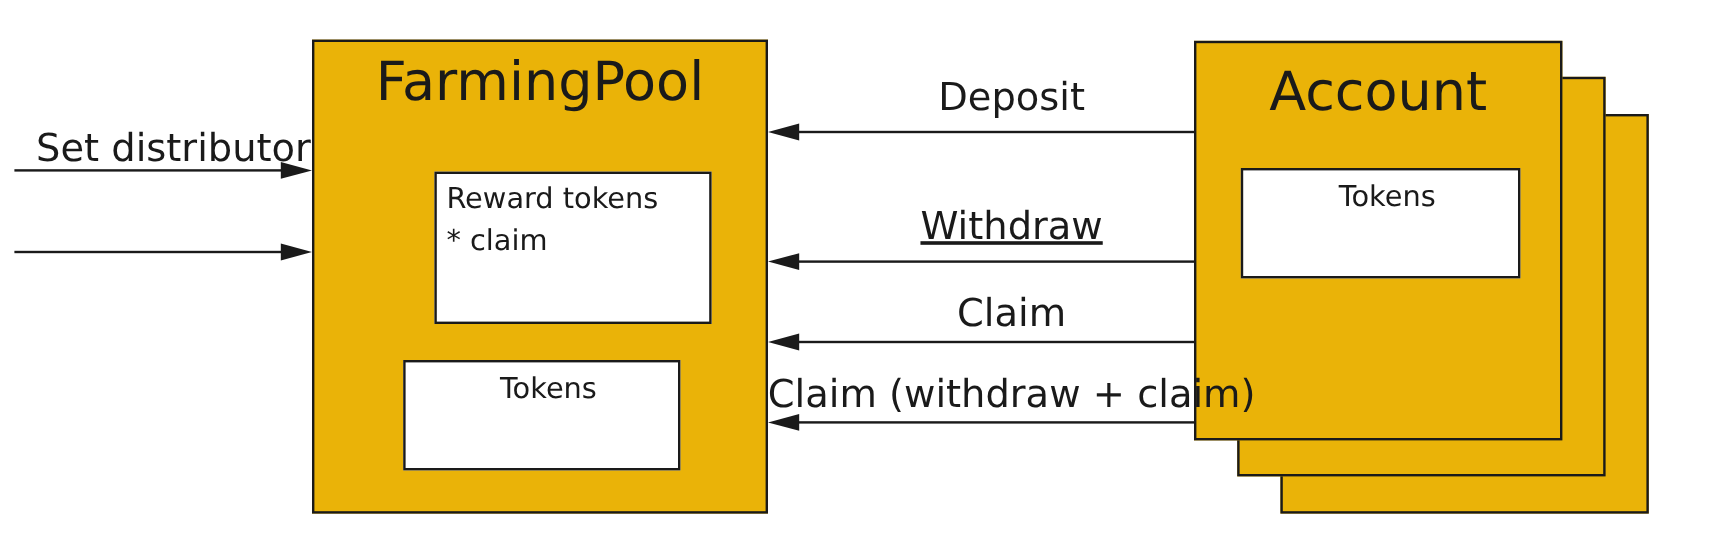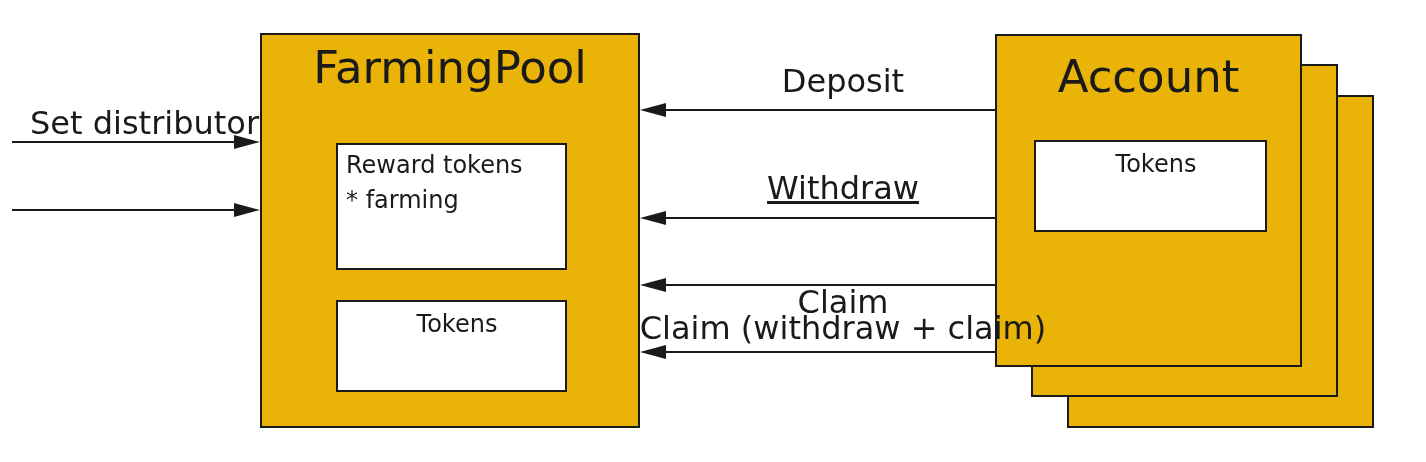--- a/index.html
+++ b/index.html
@@ -39,20 +39,21 @@
     font-size: 24px;
   }
   .inner-box .line {
     display: block;
     line-height: 35px;
     white-space: nowrap;
   }
   .inner-box.left-text {
     padding: 3px 8px;
     text-align: left;
+    margin-left: 26px;
   }
   .inner-box.center-text {
     padding-top: 5px;
     text-align: center;
     padding-left: 11px;
   }
   .hline {
     position: absolute;
     height: 2px;
     background: #1a1a1a;
@@ -97,21 +98,21 @@
   <div>
     <div class="hline" style="left:12px; top:209px; width:224px;"></div>
     <div class="head-right" style="left:234px; top:203px;"></div>
   </div>
 
   <div class="box" style="left:260px; top:33px; width:380px; height:395px;">
     <div class="entity-title" style="top:6px;">FarmingPool</div>
 
     <div class="inner-box left-text" style="left:74px; top:108px; width:231px; height:127px;">
       <span class="line">Reward tokens</span>
-      <span class="line">* farming</span>
+      <span class="line">* claim</span>
     </div>
 
     <div class="inner-box center-text" style="left:74px; top:265px; width:231px; height:92px;">
       <span class="line">Tokens</span>
     </div>
   </div>
 
   <div class="box" style="left:1067px; top:95px; width:307px; height:333px;"></div>
   <div class="box" style="left:1031px; top:64px; width:307px; height:333px;"></div>
   <div class="box" style="left:995px; top:34px; width:307px; height:333px;">
@@ -127,21 +128,21 @@
     <div class="hline" style="left:664px; top:109px; width:331px;"></div>
     <div class="head-left" style="left:640px; top:103px;"></div>
   </div>
 
   <div class="arrow-label centered" style="left:843px; top:173px;text-decoration:underline;">Withdraw</div>
   <div>
     <div class="hline" style="left:664px; top:217px; width:331px;"></div>
     <div class="head-left" style="left:640px; top:211px;"></div>
   </div>
 
-  <div class="arrow-label centered" style="left:843px; top:246px;margin-top:41px;">Claim</div>
+  <div class="arrow-label centered" style="left:843px; top:246px;">Claim</div>
   <div>
     <div class="hline" style="left:664px; top:284px; width:331px;"></div>
     <div class="head-left" style="left:640px; top:278px;"></div>
   </div>
 
   <div class="arrow-label centered" style="left:843px; top:313px;">Claim (withdraw + claim)</div>
   <div>
     <div class="hline" style="left:664px; top:351px; width:331px;"></div>
     <div class="head-left" style="left:640px; top:345px;"></div>
   </div>

